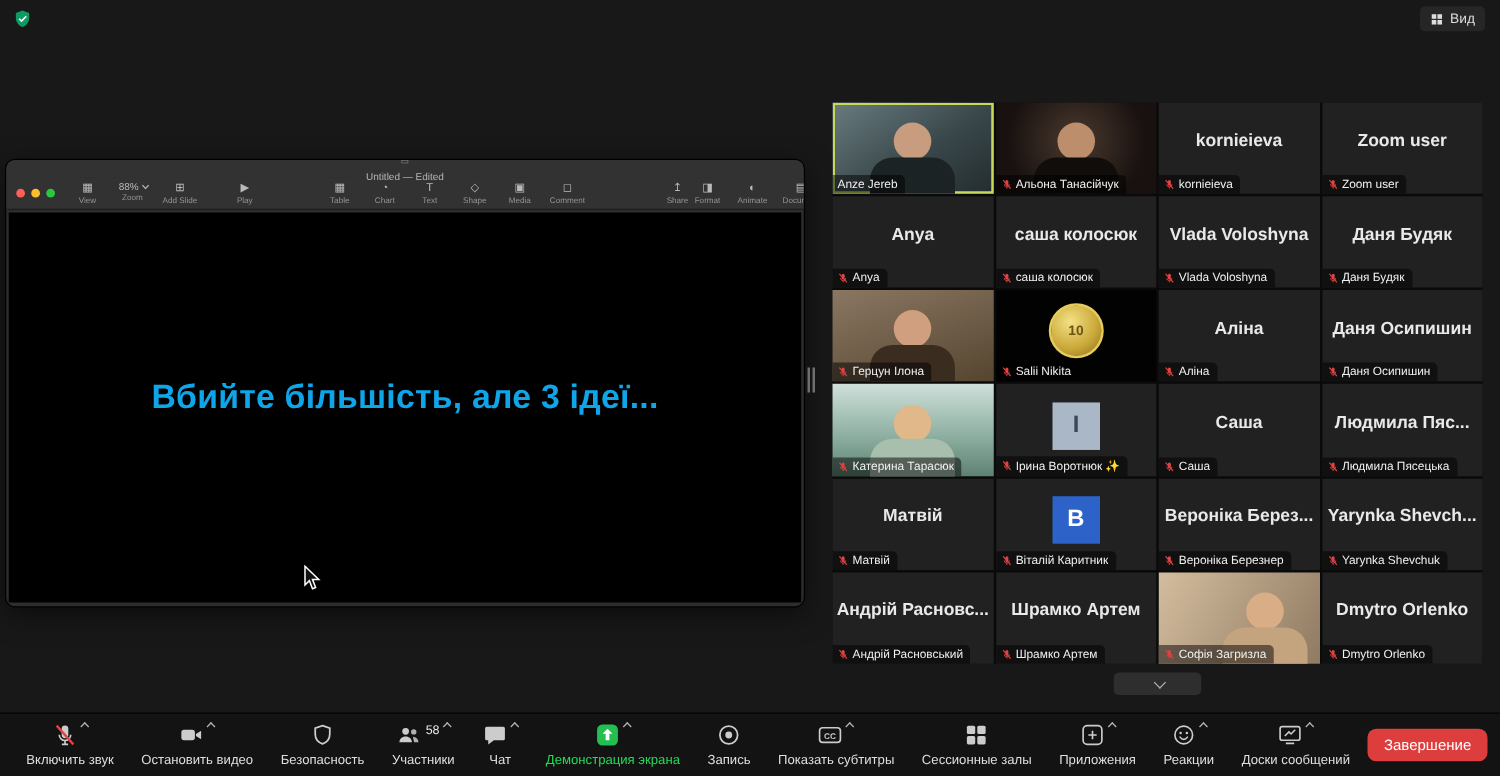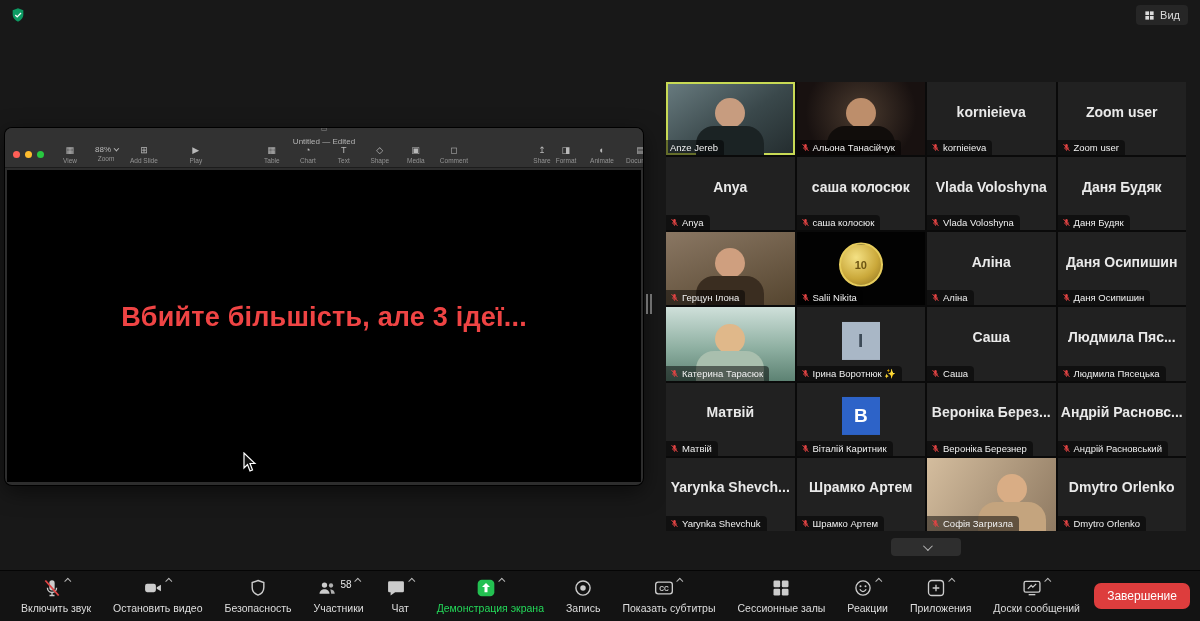--- a/index.html
+++ b/index.html
@@ -43,21 +43,21 @@
   .pt-lbl { font-size:6.5px; color:#949494; white-space:nowrap; }
   .pt-gap1 { margin-left:26px; } .pt-gap2 { margin-left:52px; }
   .pt-gap3 { margin-left:62px; } .pt-right { margin-left:auto; }
   .pt-group { display:flex; gap:12px; }
   .pt-zoomval { display:flex; align-items:center; gap:2px; font-size:8px; color:#b9b9b9; }
   .pcanvas {
     position:relative; height:312px; margin:2px; background:#000;
     display:flex; align-items:center; justify-content:center;
   }
   .slide-text {
-    font-size:27px; font-weight:bold; color:#ef4444; letter-spacing:.2px;
+    font-size:27px; font-weight:bold; color:#0ea5e9; letter-spacing:.2px;
     padding-bottom:18px; text-align:center;
   }
   .cursor { position:absolute; left:236px; top:282px; }
 
   .split-handle {
     position:absolute; left:646px; top:294px; width:6px; height:20px;
     border-left:2px solid #6f6f6f; border-right:2px solid #6f6f6f;
   }
 
   
@@ -436,36 +436,36 @@
     <div class="cname">Вероніка Берез...</div>
     <div class="tlabel">
         <svg class="mic">
           <use href="#mic-off"></use>
         </svg>
         <span>Вероніка Березнер</span>
       </div>
   </div>
 
   <div class="tile">
+    <div class="cname">Yarynka Shevch...</div>
+    <div class="tlabel">
+        <svg class="mic">
+          <use href="#mic-off"></use>
+        </svg>
+        <span>Yarynka Shevchuk</span>
+      </div>
+  </div>
+
+  <div class="tile">
     <div class="cname">Андрій Расновс...</div>
     <div class="tlabel">
         <svg class="mic">
           <use href="#mic-off"></use>
         </svg>
         <span>Андрій Расновський</span>
-      </div>
-  </div>
-
-  <div class="tile">
-    <div class="cname">Yarynka Shevch...</div>
-    <div class="tlabel">
-        <svg class="mic">
-          <use href="#mic-off"></use>
-        </svg>
-        <span>Yarynka Shevchuk</span>
       </div>
   </div>
 
   <div class="tile">
     <div class="cname">Шрамко Артем</div>
     <div class="tlabel">
         <svg class="mic">
           <use href="#mic-off"></use>
         </svg>
         <span>Шрамко Артем</span>
@@ -597,44 +597,44 @@
         <rect x="3" y="13" width="8" height="8" rx="1.5" fill="#cccccc"></rect>
           <rect x="13" y="13" width="8" height="8" rx="1.5" fill="#cccccc"></rect>
       </svg>
     </div>
     <div class="tb-label">Сессионные залы</div>
   </div>
 
   <div class="tb-item">
     <div class="tb-top">
       <svg class="tb-ico" viewBox="0 0 24 24">
+        <rect x="3" y="3" width="18" height="18" rx="4" fill="none" stroke="#cccccc" stroke-width="1.6"></rect>
+        <path d="M12 8v8M8 12h8" stroke="#cccccc" stroke-width="1.6"></path>
+      </svg>
+      <span class="chev up"></span>
+    </div>
+    <div class="tb-label">Приложения</div>
+  </div>
+
+  <div class="tb-item">
+    <div class="tb-top">
+      <svg class="tb-ico" viewBox="0 0 24 24">
         <circle cx="12" cy="12" r="8.5" fill="none" stroke="#cccccc" stroke-width="1.6"></circle>
         <circle cx="9" cy="10" r="1.2" fill="#cccccc"></circle>
           <circle cx="15" cy="10" r="1.2" fill="#cccccc"></circle>
         <path d="M8.5 14c1 1.5 2.3 2.2 3.5 2.2s2.5-.7 3.5-2.2" stroke="#cccccc" stroke-width="1.5" fill="none" stroke-linecap="round"></path>
       </svg>
       <span class="chev up"></span>
     </div>
     <div class="tb-label">Реакции</div>
   </div>
 
   <div class="tb-item">
     <div class="tb-top">
       <svg class="tb-ico" viewBox="0 0 24 24">
-        <rect x="3" y="3" width="18" height="18" rx="4" fill="none" stroke="#cccccc" stroke-width="1.6"></rect>
-        <path d="M12 8v8M8 12h8" stroke="#cccccc" stroke-width="1.6"></path>
-      </svg>
-      <span class="chev up"></span>
-    </div>
-    <div class="tb-label">Приложения</div>
-  </div>
-
-  <div class="tb-item">
-    <div class="tb-top">
-      <svg class="tb-ico" viewBox="0 0 24 24">
         <rect x="2.5" y="4" width="19" height="13" rx="2" fill="none" stroke="#cccccc" stroke-width="1.6"></rect>
         <path d="M8 20h8" stroke="#cccccc" stroke-width="1.6"></path>
         <path d="M7 13l4-4 2 2 4-4" stroke="#cccccc" stroke-width="1.5" fill="none"></path>
       </svg>
       <span class="chev up"></span>
     </div>
     <div class="tb-label">Доски сообщений</div>
   </div>
 
   <button class="end-btn">Завершение</button>

